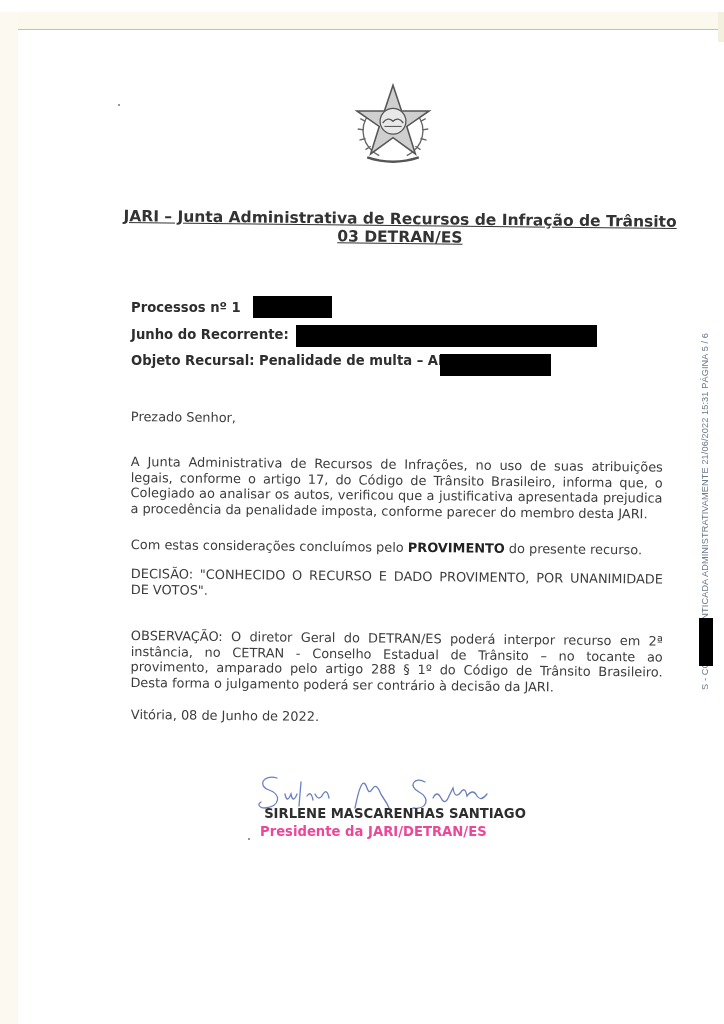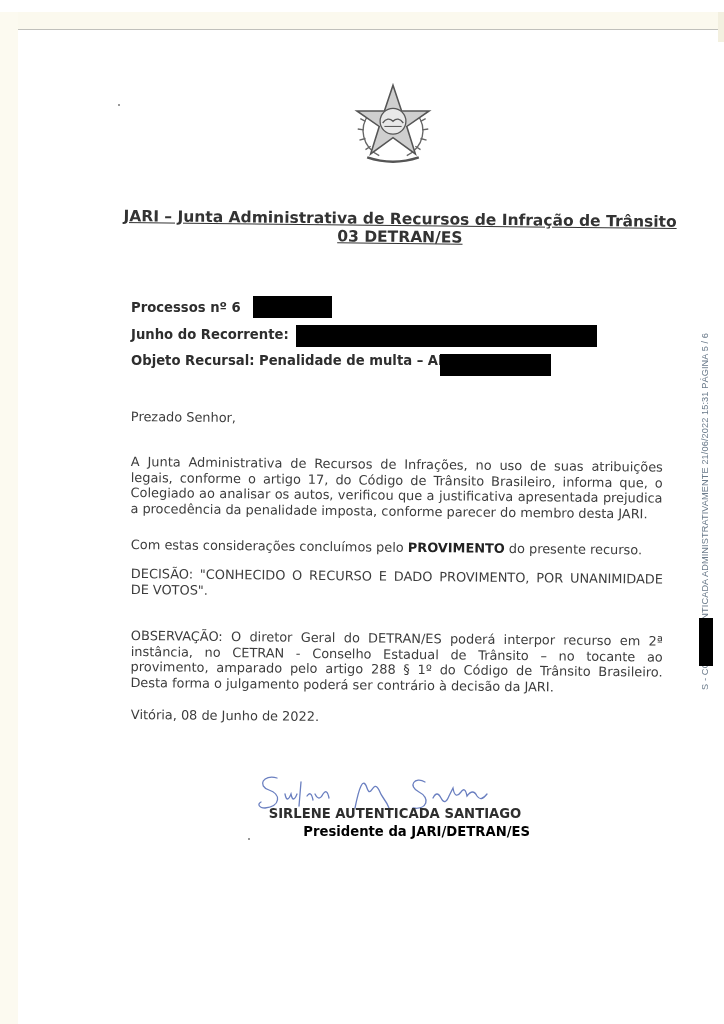--- a/index.html
+++ b/index.html
@@ -19,21 +19,21 @@
   .field { position:absolute; left:131px; font-weight:bold; font-size:13.2px; color:#2e2e2e; }
   .redact { position:absolute; background:#000; }
 
   .para { position:absolute; left:131px; width:532px; font-size:12.9px; line-height:15.5px; color:#3c3c3c;
           text-align:justify; transform:rotate(0.6deg); transform-origin:left top; }
   .para b { color:#222; }
   .line { display:block; text-align:justify; text-align-last:justify; white-space:nowrap; }
   .line.last { text-align-last:left; }
   .signature { position:absolute; left:255px; top:768px; width:265px; height:48px; }
   .sig-name { position:absolute; left:260px; top:806px; width:270px; text-align:center; font-weight:bold; font-size:13.2px; color:#2e2e2e; }
-  .sig-role { position:absolute; left:260px; top:824px; width:270px; text-align:right; font-weight:bold; font-size:13.2px; color:#000000; }
+  .sig-role { position:absolute; left:260px; top:824px; width:270px; text-align:left; font-weight:bold; font-size:13.2px; color:#ec4899; }
 
   .side-stamp { position:absolute; left:700px; top:690px; width:430px; height:14px; transform:rotate(-90deg); transform-origin:left top;
                 font-family:"Liberation Sans", sans-serif; font-size:9.2px; color:#6a7a8a; white-space:nowrap; letter-spacing:.1px; }
   .side-redact { position:absolute; left:699px; top:618px; width:14px; height:48px; background:#000; }
   .dot { position:absolute; width:2px; height:2px; background:#777; border-radius:1px; }
 </style>
 </head>
 <body>
 
 <div class="scan-top"></div>
@@ -56,21 +56,21 @@
   <path d="M40 54 h20" stroke="#555" stroke-width="1.2"></path>
   <path d="M20 90 q30 10 60 0" fill="none" stroke="#555" stroke-width="3"></path>
 </svg>
 
 <div class="header-title">
   <span>JARI – Junta Administrativa de Recursos de Infração de Trânsito</span>
   <span>03 DETRAN/ES</span>
 </div>
 
 <div class="field" style="top:300px;">
-  <span>Processos nº 6</span>
+  <span>Processos nº 1</span>
 </div>
 <div class="redact" style="left:253px;top:296px;width:79px;height:22px;"></div>
 
 <div class="field" style="top:327px;">
   <span>Junho do Recorrente: </span>
 </div>
 <div class="redact" style="left:296px;top:325px;width:301px;height:22px;"></div>
 
 <div class="field" style="top:353px;">
   <span>Objeto Recursal: Penalidade de multa – AI</span>
@@ -106,17 +106,17 @@
 
 <svg class="signature" viewBox="0 0 265 48">
   <g fill="none" stroke="#6a7fc0" stroke-width="1.3" stroke-linecap="round">
     <path d="M22 10 C8 6 2 18 14 22 C26 26 26 38 10 40 C4 40 2 36 6 34"></path>
     <path d="M30 26 q2 10 6 0 q2 10 6 0 M46 14 l-2 24 M52 28 q4 -6 6 4 M60 26 q4 8 8 0 q4 -6 6 4"></path>
     <path d="M100 40 C104 20 108 8 112 20 C116 32 118 10 124 22 C128 32 130 30 134 40"></path>
     <path d="M170 14 C160 8 152 18 164 24 C176 30 172 42 158 40"></path>
     <path d="M178 30 q4 -8 8 0 q4 8 8 -2 l4 -8 q2 12 8 4 q4 -6 6 4 q6 -8 10 0 q4 6 10 -2"></path>
   </g>
 </svg>
-<div class="sig-name">SIRLENE AUTENTICADA SANTIAGO</div>
+<div class="sig-name">SIRLENE MASCARENHAS SANTIAGO</div>
 <div class="sig-role">Presidente da JARI/DETRAN/ES</div>
 
 <div class="side-stamp">S - CÓPIA AUTENTICADA ADMINISTRATIVAMENTE     21/06/2022 15:31     PÁGINA 5 / 6</div>
 <div class="side-redact"></div>
 
 </body></html>

